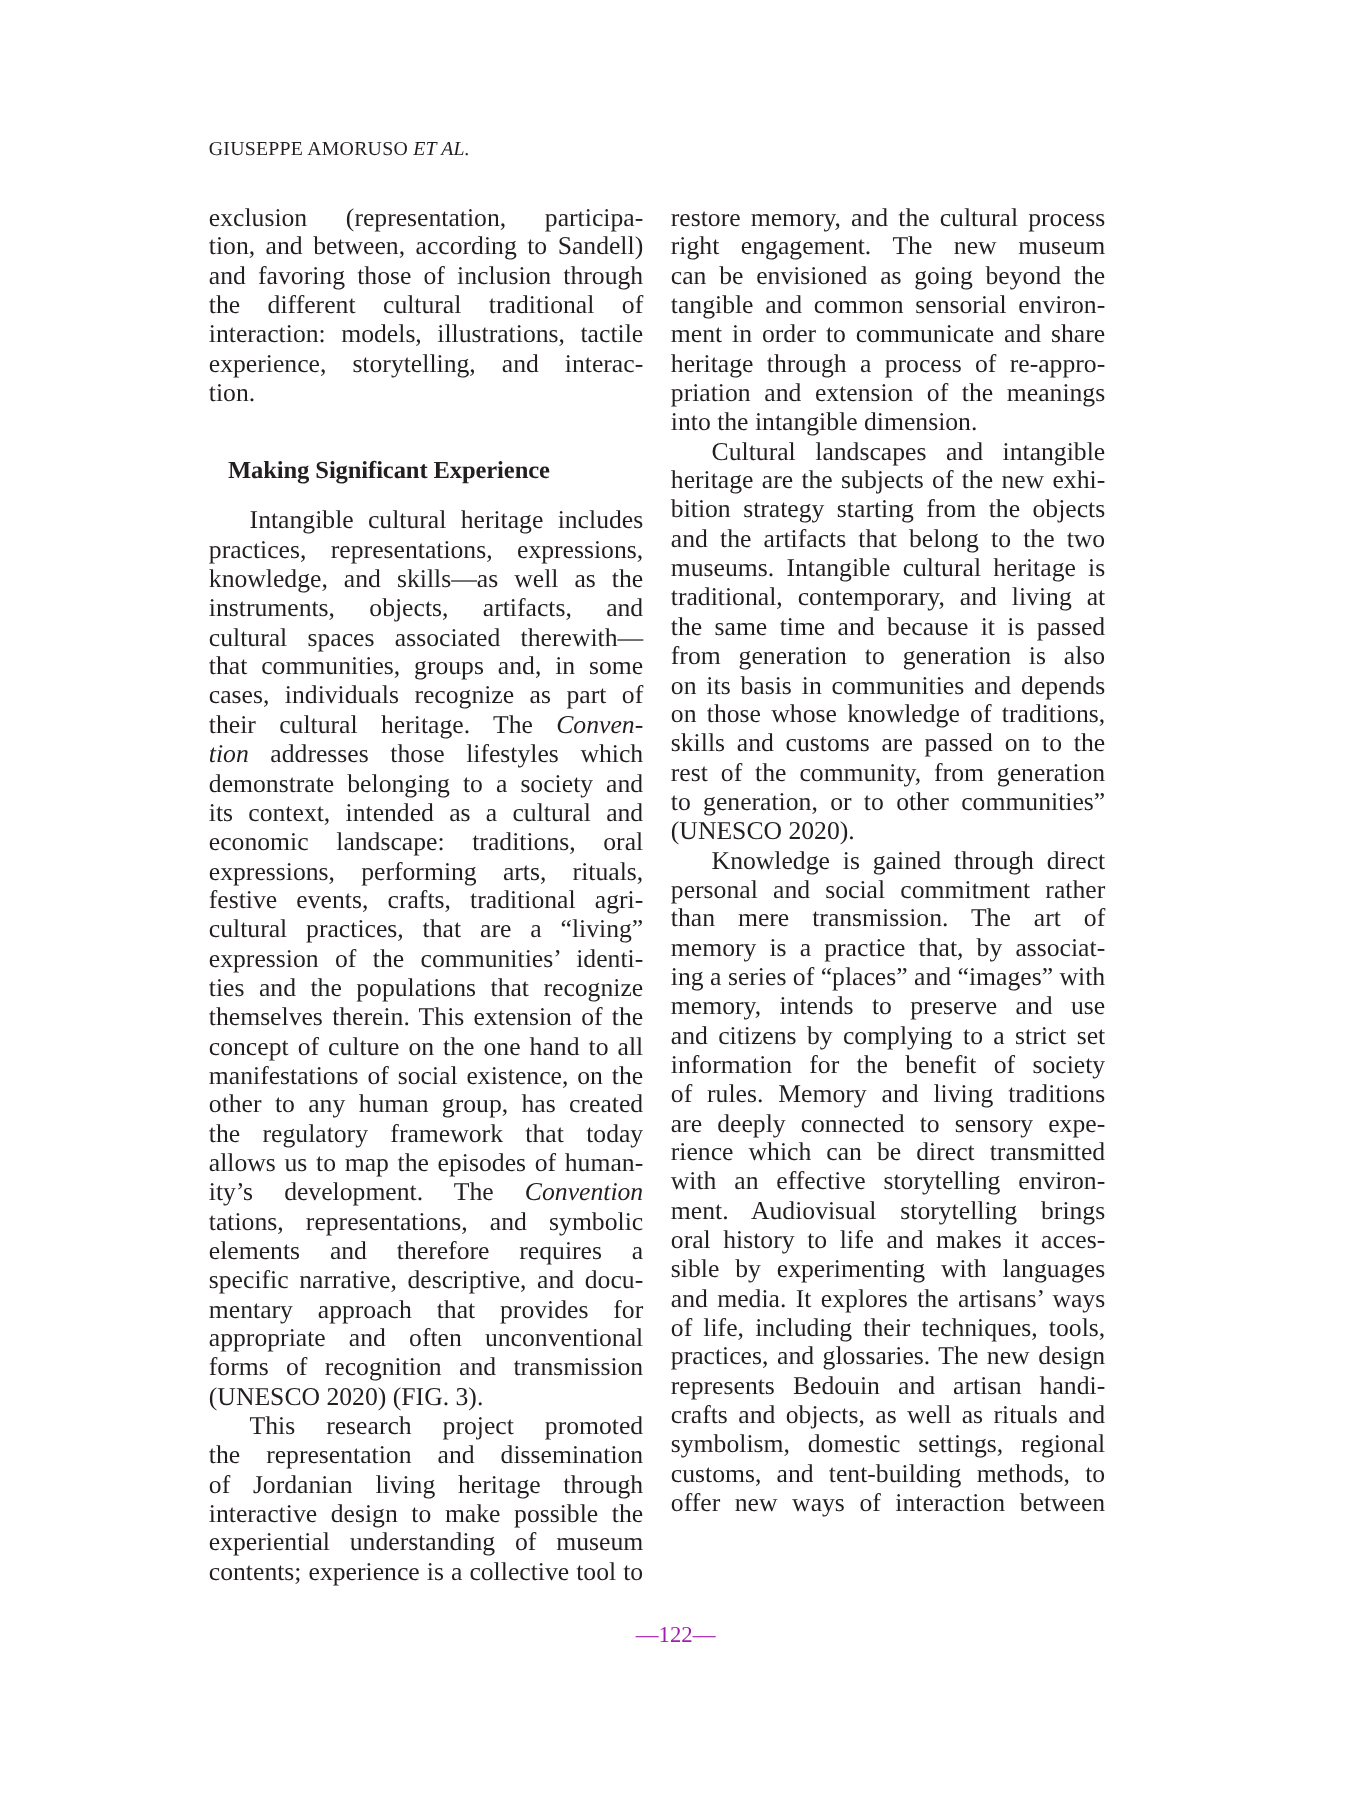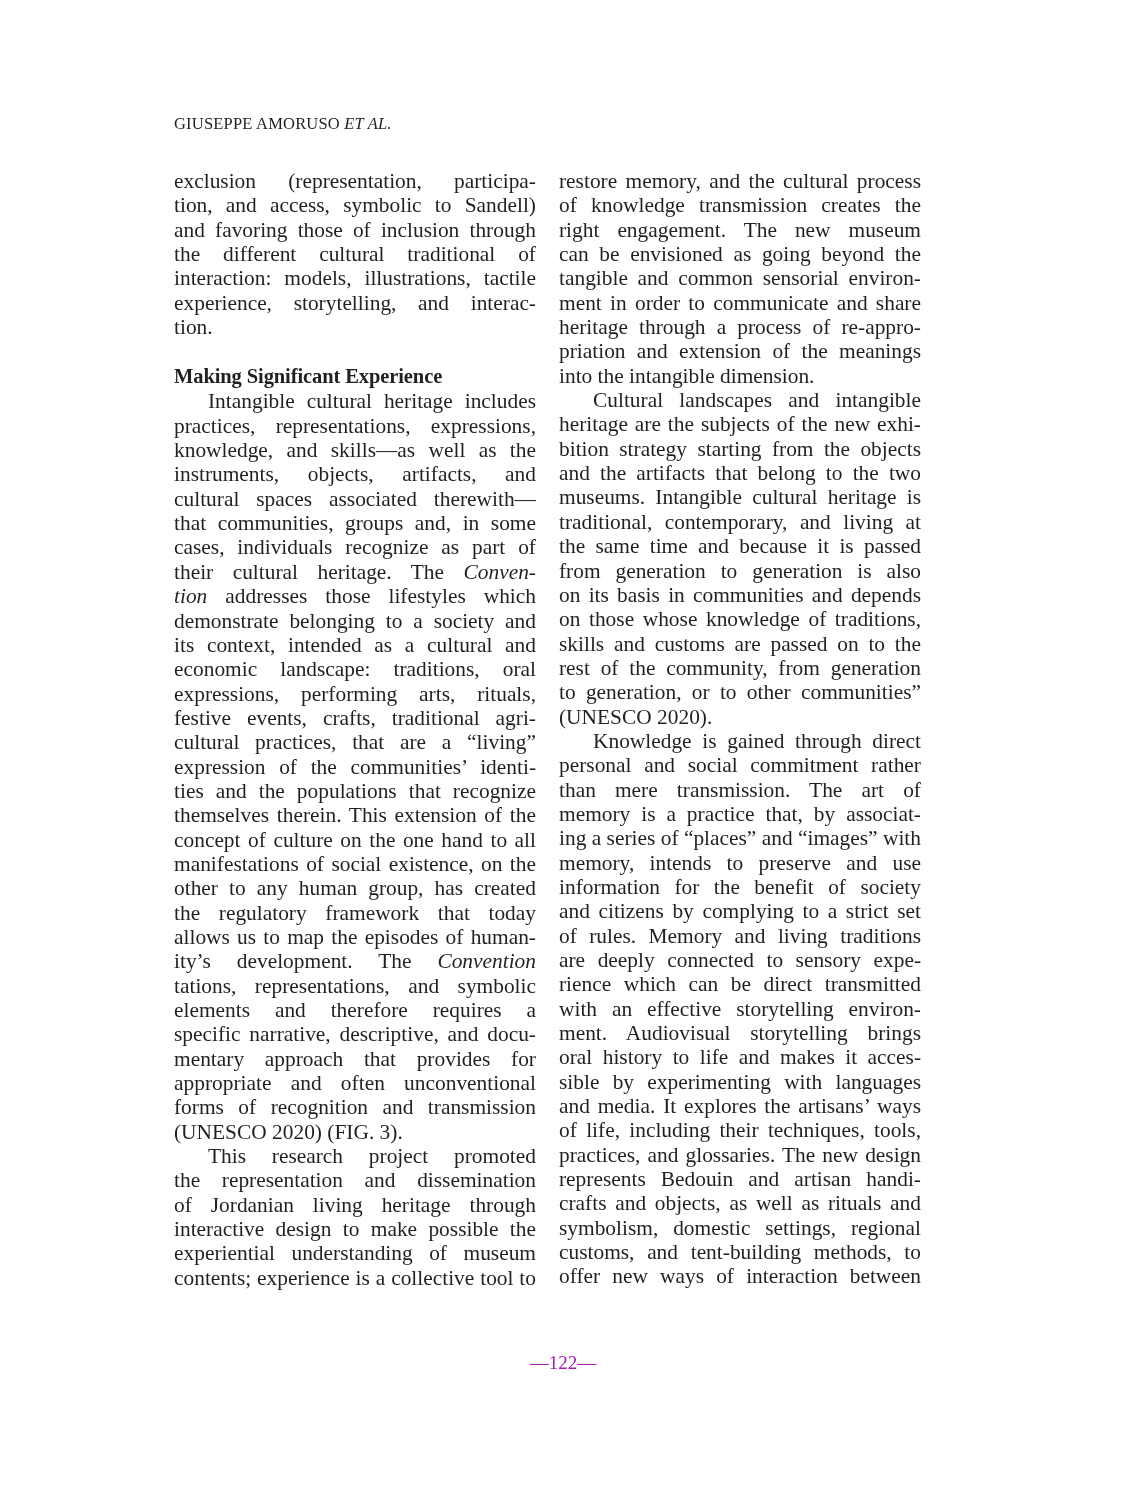--- a/index.html
+++ b/index.html
@@ -37,31 +37,31 @@
 <div class="page">
 
   <div class="running-head">
     <span>GIUSEPPE AMORUSO</span>
     <i>ET AL.</i>
   </div>
 
   <div class="col col-left">
     <div>
       <span class="line">exclusion (representation, participa-</span>
-      <span class="line">tion, and access, symbolic to Sandell)</span>
+      <span class="line">tion, and between, according to Sandell)</span>
       <span class="line">and favoring those of inclusion through</span>
       <span class="line">the different cultural traditional of</span>
       <span class="line">interaction: models, illustrations, tactile</span>
       <span class="line">experience, storytelling, and interac-</span>
       <span class="line last">tion.</span>
     </div>
 
     <span class="gap"></span>
 
-    <h2 class="heading" style="margin:0;">Making Significant Experience</h2>
+    <h2 class="heading" style="margin:16px;">Making Significant Experience</h2>
 
     <div>
       <span class="line indent">Intangible cultural heritage includes</span>
       <span class="line">practices, representations, expressions,</span>
       <span class="line">knowledge, and skills—as well as the</span>
       <span class="line">instruments, objects, artifacts, and</span>
       <span class="line">cultural spaces associated therewith—</span>
       <span class="line">that communities, groups and, in some</span>
       <span class="line">cases, individuals recognize as part of</span>
       <span class="line" style="white-space:pre;"><span>their cultural heritage. The </span><i>Conven-</i></span>
@@ -96,21 +96,20 @@
       <span class="line">of Jordanian living heritage through</span>
       <span class="line">interactive design to make possible the</span>
       <span class="line">experiential understanding of museum</span>
       <span class="line">contents; experience is a collective tool to</span>
     </div>
   </div>
 
   <div class="col col-right">
     <div>
       <span class="line">restore memory, and the cultural process</span>
-      <span class="line">of knowledge transmission creates the</span>
       <span class="line">right engagement. The new museum</span>
       <span class="line">can be envisioned as going beyond the</span>
       <span class="line">tangible and common sensorial environ-</span>
       <span class="line">ment in order to communicate and share</span>
       <span class="line">heritage through a process of re-appro-</span>
       <span class="line">priation and extension of the meanings</span>
       <span class="line last">into the intangible dimension.</span>
     </div>
 
     <div>
@@ -130,22 +129,22 @@
       <span class="line last">(UNESCO 2020).</span>
     </div>
 
     <div>
       <span class="line indent">Knowledge is gained through direct</span>
       <span class="line">personal and social commitment rather</span>
       <span class="line">than mere transmission. The art of</span>
       <span class="line">memory is a practice that, by associat-</span>
       <span class="line">ing a series of “places” and “images” with</span>
       <span class="line">memory, intends to preserve and use</span>
+      <span class="line">and citizens by complying to a strict set</span>
       <span class="line">information for the benefit of society</span>
-      <span class="line">and citizens by complying to a strict set</span>
       <span class="line">of rules. Memory and living traditions</span>
       <span class="line">are deeply connected to sensory expe-</span>
       <span class="line">rience which can be direct transmitted</span>
       <span class="line">with an effective storytelling environ-</span>
       <span class="line">ment. Audiovisual storytelling brings</span>
       <span class="line">oral history to life and makes it acces-</span>
       <span class="line">sible by experimenting with languages</span>
       <span class="line">and media. It explores the artisans’ ways</span>
       <span class="line">of life, including their techniques, tools,</span>
       <span class="line">practices, and glossaries. The new design</span>

